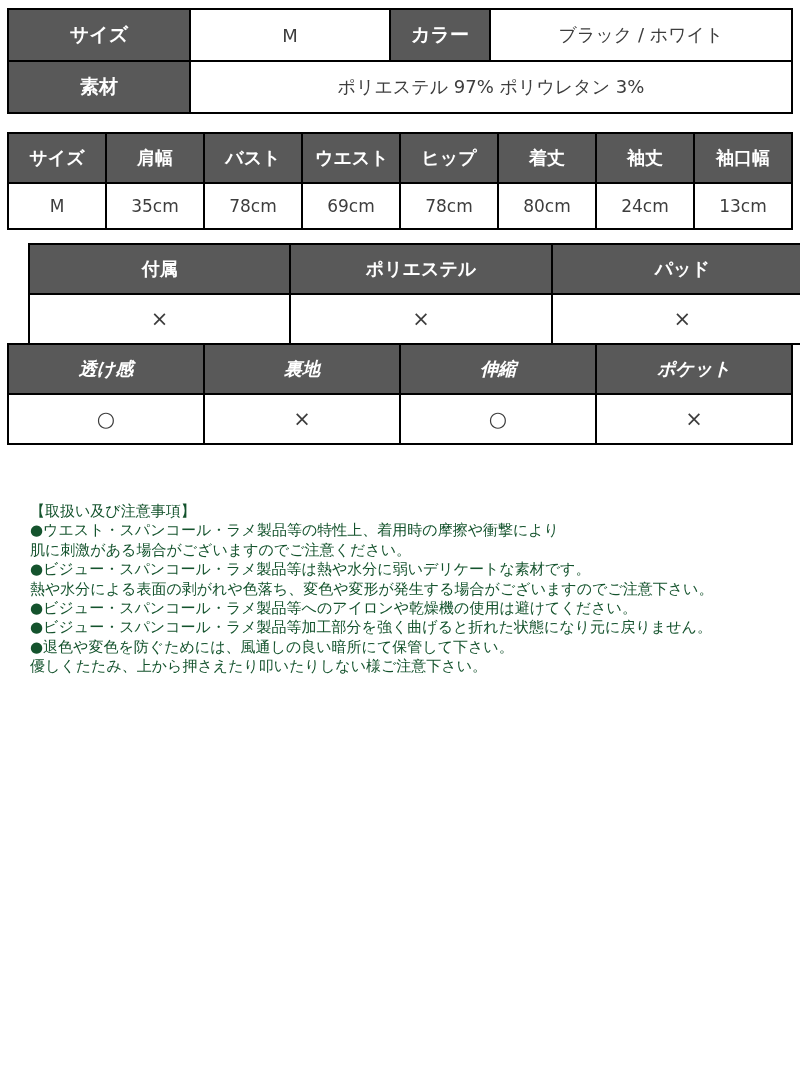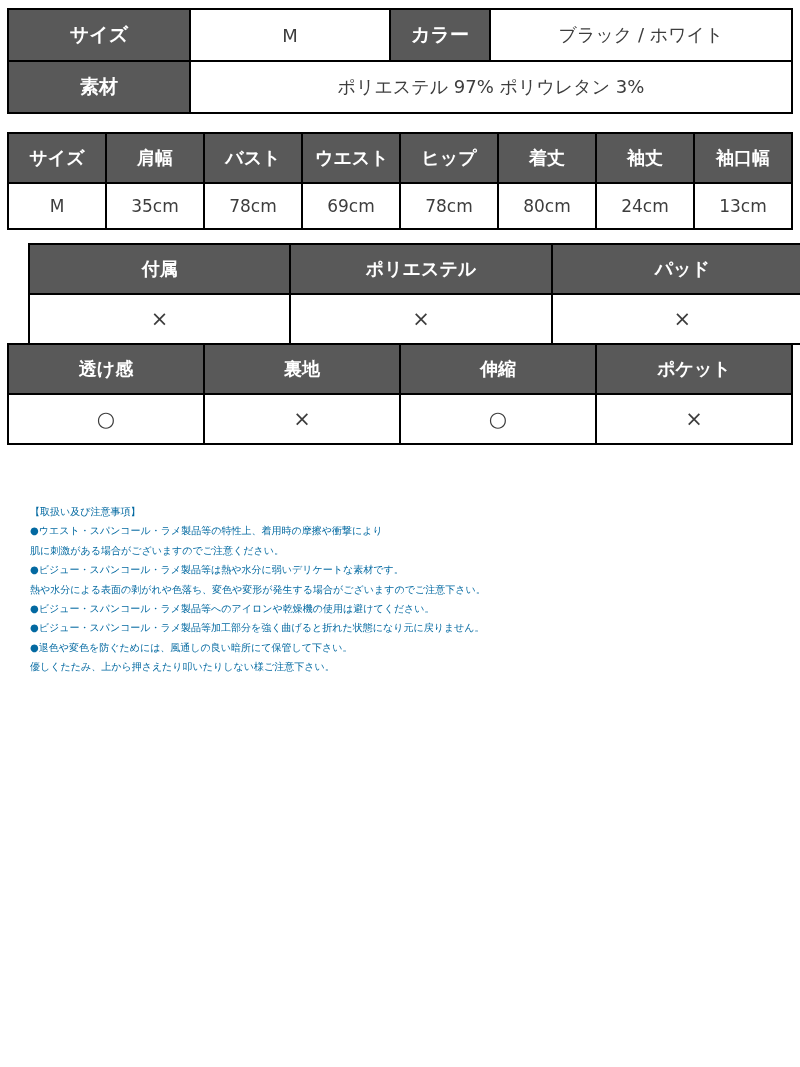--- a/index.html
+++ b/index.html
@@ -48,30 +48,30 @@
   .t2 tr.vals td { height: 42px; font-size: 17px; }
 
   
   .t3 { margin-top: 13px; margin-left: 28px; }
   .t3 td { width: 33.333%; }
   .t3 tr.head td { height: 34px; font-size: 18px; }
   .t3 tr.vals td { height: 38px; font-size: 21px; }
 
   
   .t4 { margin-top: -2px; }
-  .t4 td { width: 25%; }
+  .t4 td { width: 25%; font-style: italic; }
   .t4 tr.head td { height: 34px; font-size: 18px; }
   .t4 tr.vals td { height: 37px; font-size: 21px; }
 
   
   .notes {
     margin: 57px 0 0 30px;
     width: 740px;
-    color: #0369a1;
-    font-size: 10px;
+    color: #14532d;
+    font-size: 15px;
     line-height: 19.4px;
   }
   .notes .line { white-space: nowrap; }
 </style>
 </head>
 <body>
 
 <div class="page">
 
   <table class="t1">

